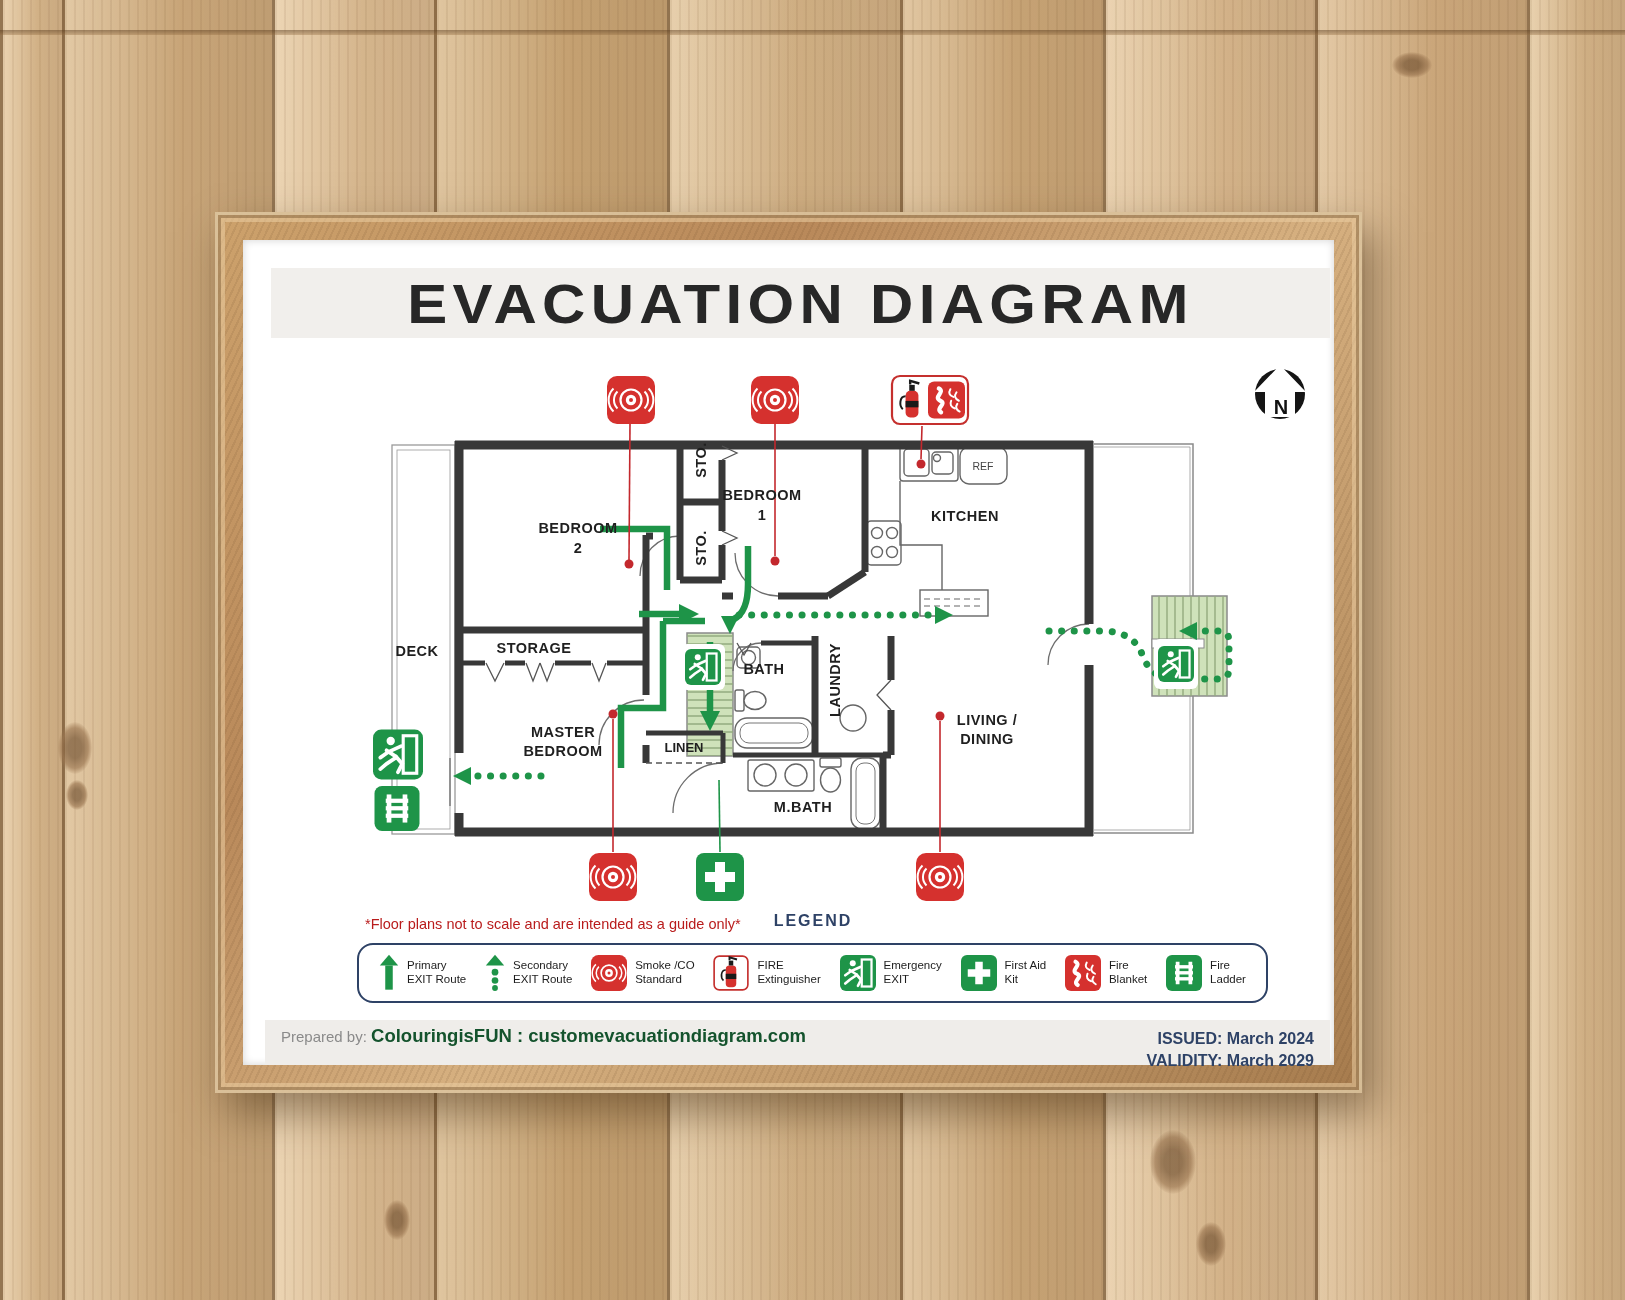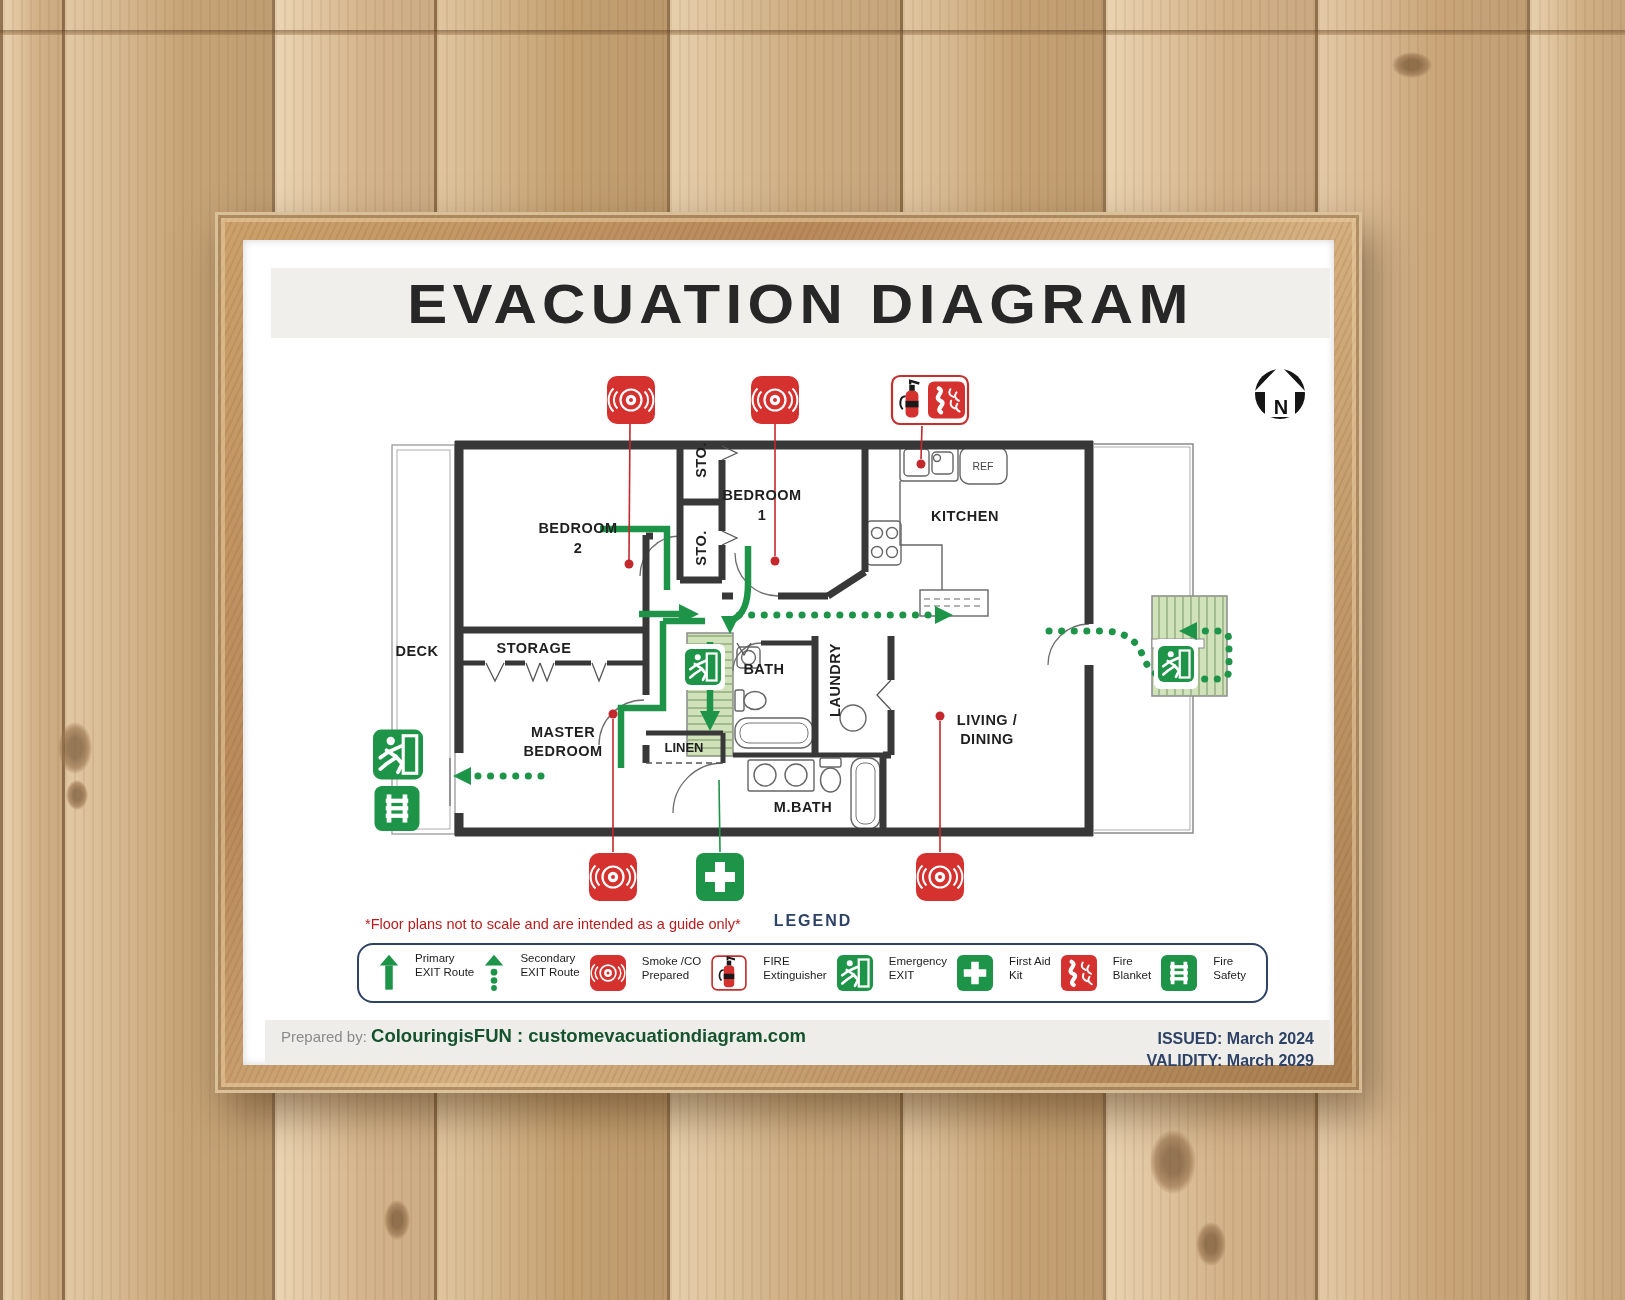--- a/index.html
+++ b/index.html
@@ -28,21 +28,21 @@
     display:flex;align-items:center;justify-content:center;}
   .title{font-size:56px;font-weight:bold;color:#272727;letter-spacing:5px;
     transform:scaleX(1.07);white-space:nowrap;}
   .plan-svg{position:absolute;left:0;top:0;}
   .note{position:absolute;left:122px;top:676px;font-size:14.5px;color:#b91c1c;}
   .legend-title{position:absolute;left:440px;top:672px;width:260px;text-align:center;
     font-size:16px;font-weight:bold;color:#2e4266;letter-spacing:2px;}
   .legend-box{position:absolute;left:114px;top:703px;width:911px;height:60px;box-sizing:border-box;
     border:2px solid #2e4266;border-radius:16px;background:#fff;display:flex;align-items:center;
     justify-content:space-between;padding:0 20px;}
-  .lg-item{display:flex;gap:16px;}
+  .lg-item{display:flex;align-items:center;gap:8px;}
   .lg-label{font-size:11.5px;line-height:1.18;color:#1d1d1d;}
   .lg-label span{display:block;}
   .footer{position:absolute;left:22px;top:780px;width:1065px;height:45px;box-sizing:border-box;
     background:#efedea;display:flex;justify-content:space-between;padding:5px 16px 0 16px;}
   .f-line1{font-size:15px;color:#8a8a8a;}
   .f-brand{font-size:18.5px;font-weight:bold;color:#14532d;}
   .f-line2{font-size:13.5px;color:#2e4266;margin-top:1px;}
   .f-right{text-align:right;font-size:16px;font-weight:bold;color:#2e4266;line-height:1.4;padding-top:3px;}
   svg{font-family:"Liberation Sans",sans-serif;}
   .room-label{font-size:14.5px;font-weight:bold;fill:#1f1f1f;letter-spacing:.5px;text-anchor:middle;}
@@ -370,21 +370,21 @@
             <span>Secondary</span>
             <span>EXIT Route</span>
           </div>
       </div>
       <div class="lg-item">
         <svg width="36" height="36">
             <use href="#sym-smoke"></use>
           </svg>
         <div class="lg-label">
             <span>Smoke /CO</span>
-            <span>Prepared</span>
+            <span>Standard</span>
           </div>
       </div>
       <div class="lg-item">
         <svg width="36" height="36">
             <use href="#sym-ext-full"></use>
           </svg>
         <div class="lg-label">
             <span>FIRE</span>
             <span>Extinguisher</span>
           </div>
@@ -415,21 +415,21 @@
             <span>Fire</span>
             <span>Blanket</span>
           </div>
       </div>
       <div class="lg-item">
         <svg width="36" height="36">
             <use href="#sym-ladder"></use>
           </svg>
         <div class="lg-label">
             <span>Fire</span>
-            <span>Safety</span>
+            <span>Ladder</span>
           </div>
       </div>
     </div>
 
     <div class="footer">
       <div class="f-left">
         <div class="f-line1">
           <span>Prepared by:</span>
           <span class="f-brand">ColouringisFUN : customevacuationdiagram.com</span>
         </div>

